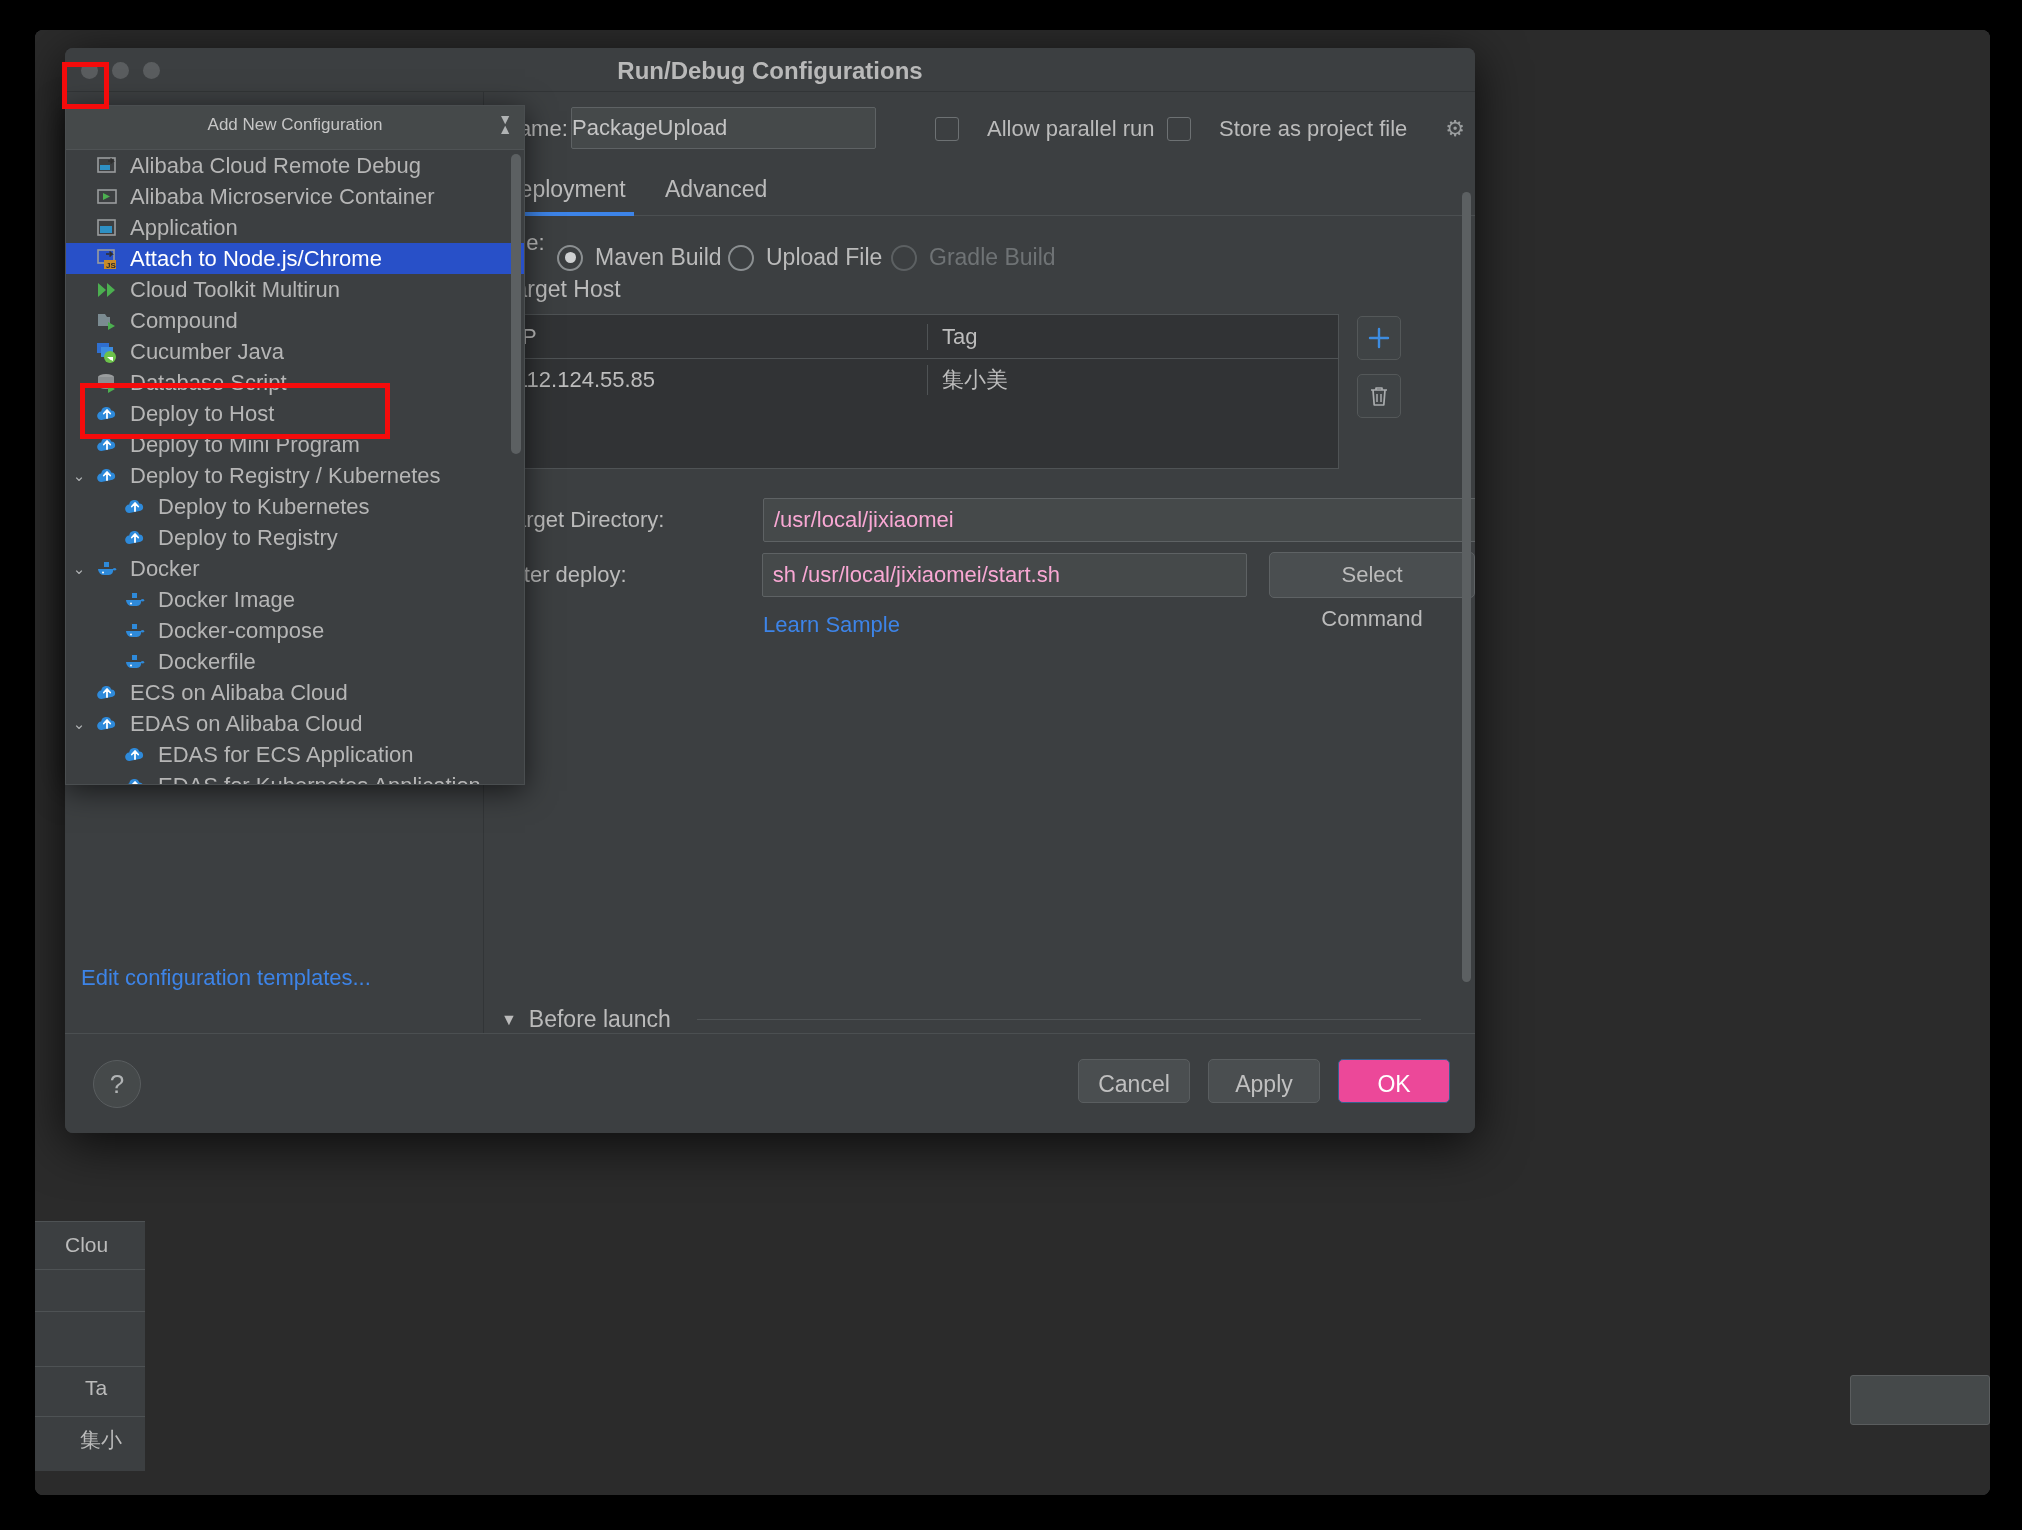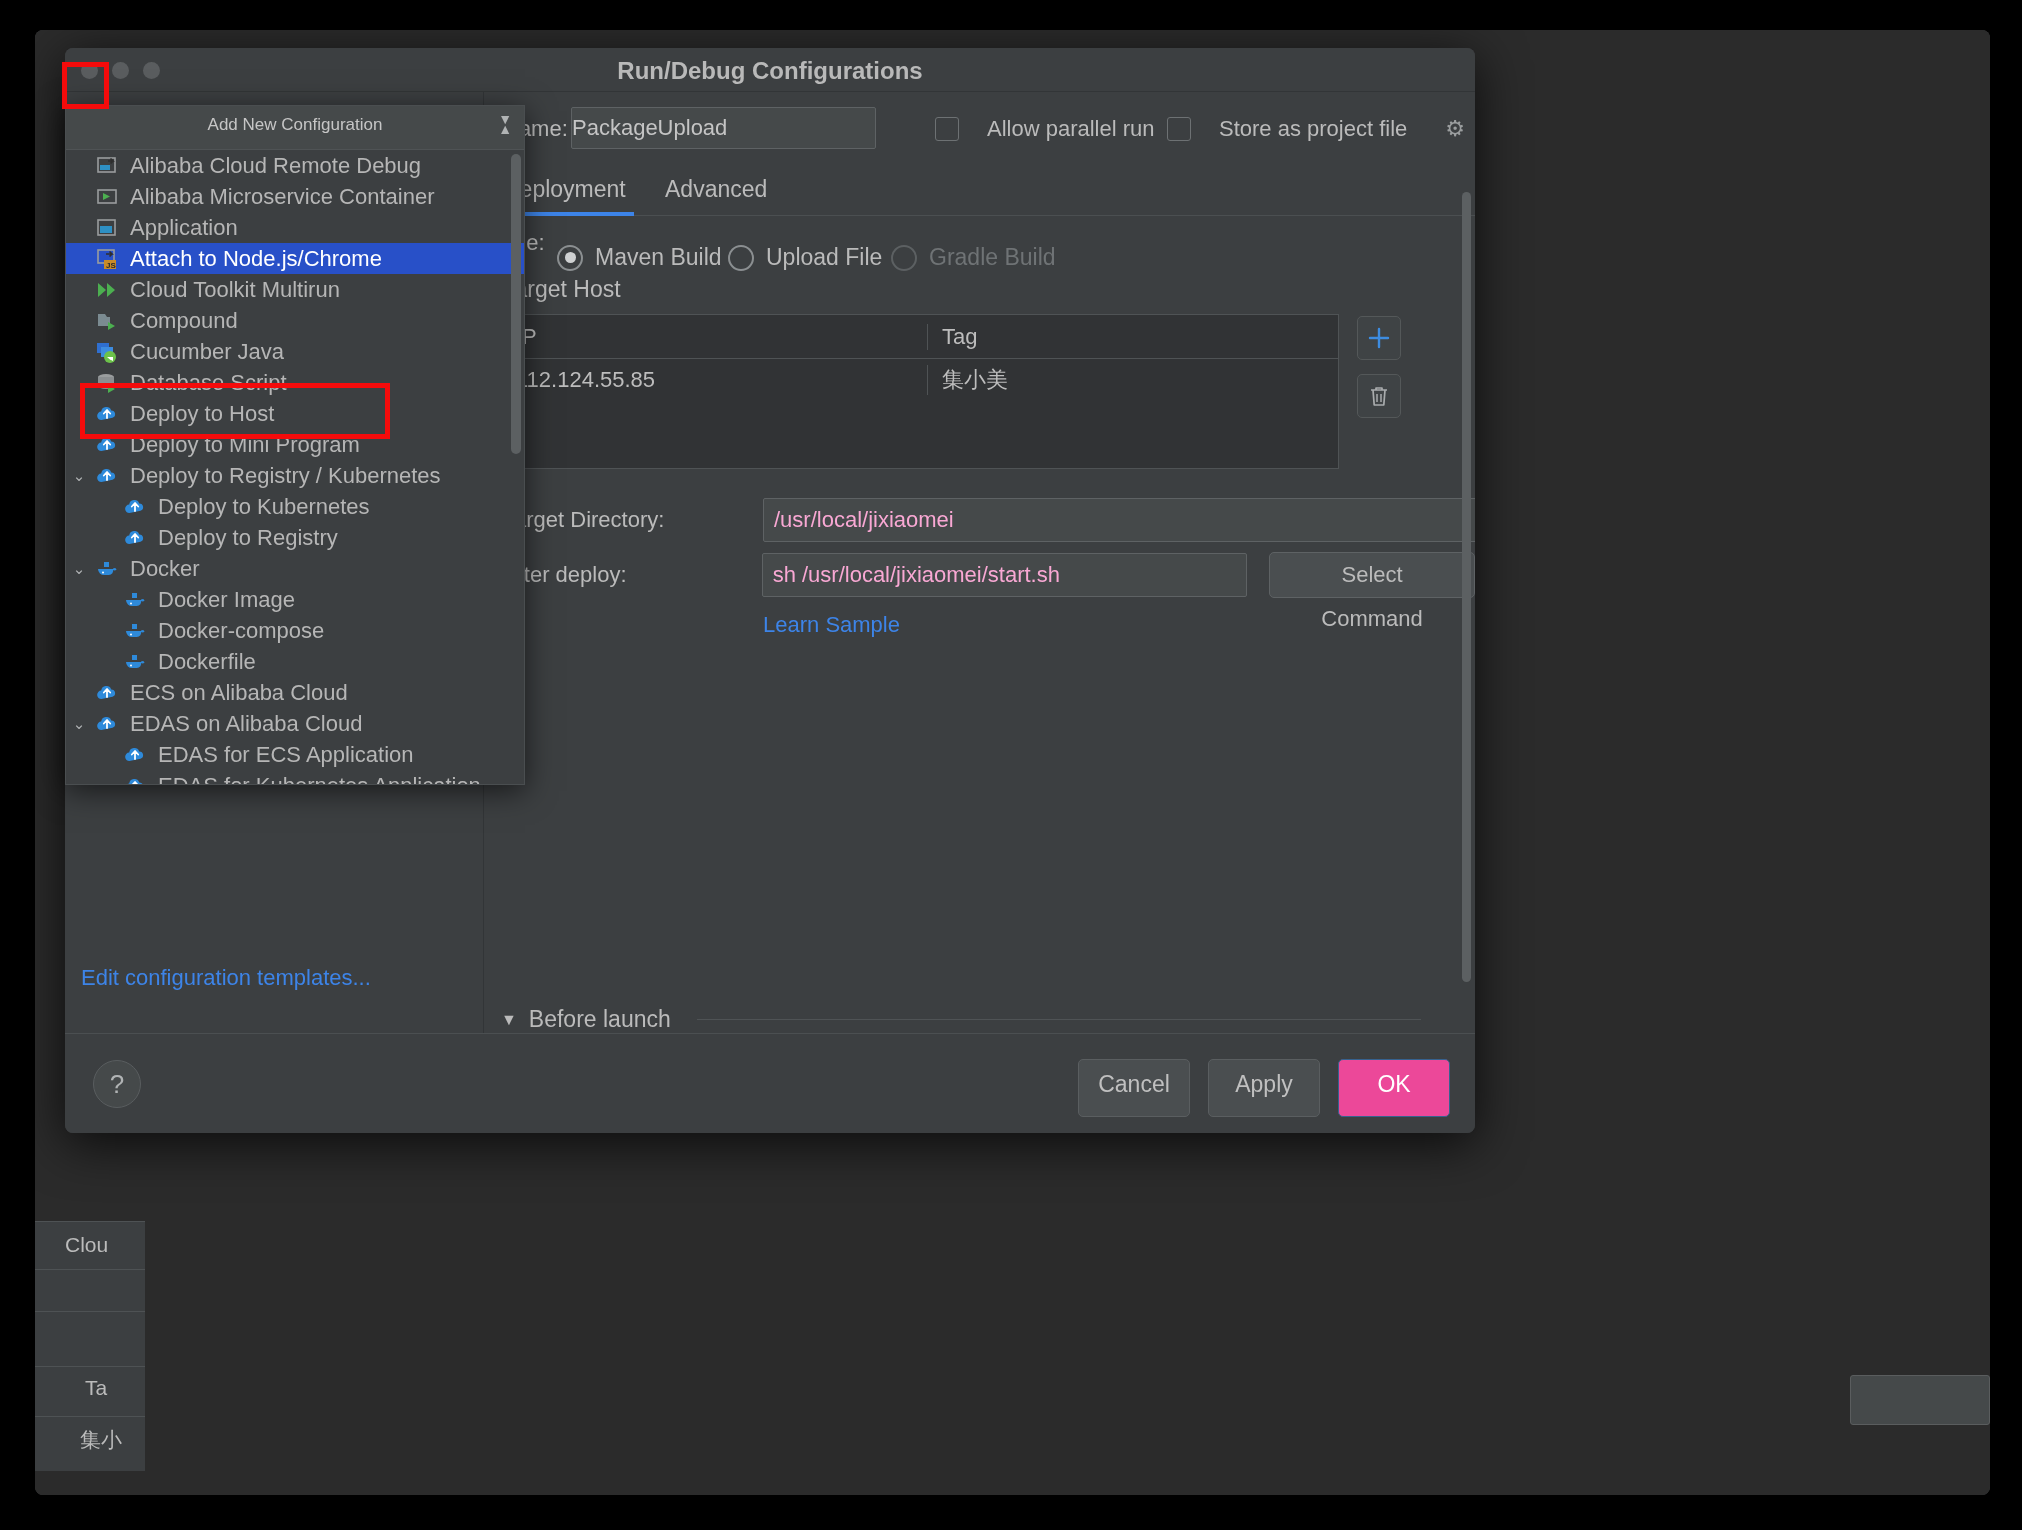--- a/index.html
+++ b/index.html
@@ -266,21 +266,21 @@
   }
   .help-btn {
     position: absolute; left: 28px; top: 26px;
     width: 48px; height: 48px; border-radius: 50%;
     border: 1px solid #595d5f; background: #45494a;
     color: #b0b3b4; font-size: 26px;
     display: flex; align-items: center; justify-content: center;
   }
   .fbtn {
     position: absolute; top: 25px;
-    height: 58px; line-height: 48px;
+    height: 44px; line-height: 48px;
     border-radius: 5px; font-size: 23px; text-align: center;
     border: 1px solid #5a5e60; background: #4a4e50; color: #c0c0c0;
   }
   .fbtn.primary { background: #ec4899; border-color: #36628f; color: #ffffff; }
 
   
   .popup {
     position: absolute; left: 65px; top: 105px;
     width: 460px; height: 680px;
     background: #3c3f41;

